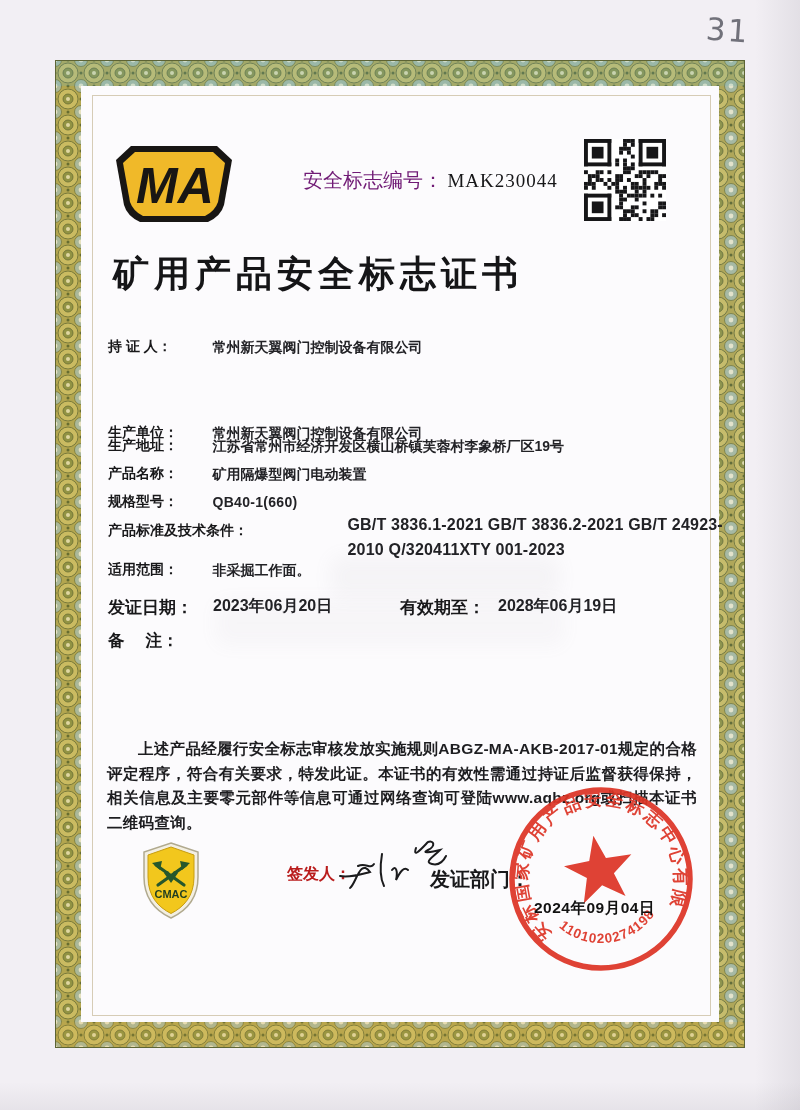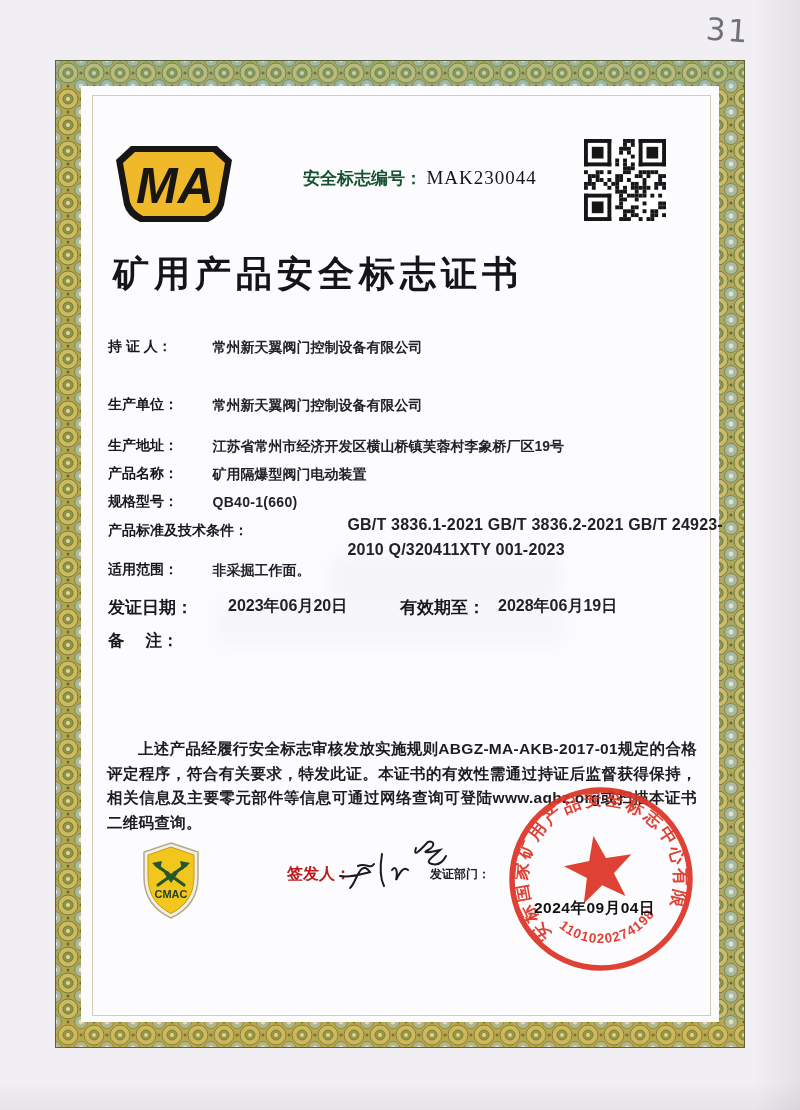--- a/index.html
+++ b/index.html
@@ -14,49 +14,49 @@
   .inner-bg { position:absolute; left:81px; top:86px; width:638px; height:936px; background:#fcfbfd; }
   .frame-svg { position:absolute; left:55px; top:60px; }
   .inner-line { position:absolute; left:92px; top:95px; width:619px; height:921px;
     border:1px solid #d6ccb6; pointer-events:none; }
   .ghost { position:absolute; background:#9a96a0; filter:blur(9px); border-radius:12px; }
   .g1 { left:330px; top:556px; width:230px; height:42px; opacity:0.07; }
   .g2 { left:215px; top:600px; width:350px; height:46px; opacity:0.05; }
 
   .ma-logo { position:absolute; left:113px; top:143px; }
   .certno { position:absolute; left:303px; top:167px; white-space:nowrap; }
-  .certno .lbl { font-size:17px; font-weight:700; color:#14532d; }
+  .certno .lbl { font-size:20px; font-weight:400; color:#701a75; }
   .certno .val { font-family:"Liberation Serif", serif; font-size:19px; color:#161618; letter-spacing:1px; }
   .qr { position:absolute; left:584px; top:139px; width:82px; height:82px; background:#fff; }
 
   .cert-title { position:absolute; left:0; top:250px; width:636px; text-align:center;
     font-size:36px; font-weight:900; color:#151517; letter-spacing:5px; }
 
   .field { position:absolute; left:108px; white-space:nowrap; }
   .field .lbl { display:inline-block; width:100px; font-size:14px; font-weight:700; color:#18181a; vertical-align:top; }
   .field .lbl.wide { width:235px; }
   .field .val { font-size:14px; font-weight:600; color:#222226; }
   .val-num { font-family:"Liberation Sans", sans-serif; font-weight:700; letter-spacing:0.3px; }
   .std-lines { display:inline-block; vertical-align:top; }
   .std-lines div { font-size:16px; font-weight:700; color:#222226; line-height:25px; letter-spacing:0.2px; }
   .dates-row { position:absolute; left:108px; top:596px; white-space:nowrap; }
   .dates-row .lbl { font-size:17px; font-weight:700; color:#18181a; }
   .dates-row .val { font-size:16px; font-weight:700; color:#222226; }
   .expiry-lbl { position:absolute; left:292px; }
   .expiry-val { position:absolute; left:390px; }
-  .issue-val { position:absolute; left:120px; }
+  .issue-val { position:absolute; left:105px; }
   .remark { position:absolute; left:108px; top:630px; font-size:16.5px; font-weight:700; color:#18181a; }
 
   .paragraph { position:absolute; left:107px; top:737px; width:590px; font-size:15.5px;
     font-weight:700; color:#1d1d20; line-height:24.5px; text-indent:2em; text-align:justify; letter-spacing:0.3px; }
 
   .cmac-badge { position:absolute; left:138px; top:841px; }
   .signer { position:absolute; left:287px; top:864px; font-size:16px; font-weight:700; color:#b91c1c; }
   .signature { position:absolute; left:336px; top:836px; }
-  .dept { position:absolute; left:430px; top:866px; font-size:12px; font-weight:700; color:#18181a; }
+  .dept { position:absolute; left:430px; top:866px; font-size:20px; font-weight:700; color:#18181a; }
 
   .stamp { position:absolute; left:505px; top:783px; width:192px; height:192px; transform:rotate(-10deg); opacity:0.93; }
   .stamp-date { position:absolute; left:534px; top:898px; font-size:15.5px; font-weight:700;
     color:#111; letter-spacing:0.5px; white-space:nowrap; }
 </style>
 </head>
 <body>
 
 <div class="page">
 
@@ -246,21 +246,21 @@
         </g>
       </svg>
   </div>
 
   <div class="cert-title">矿用产品安全标志证书</div>
 
   <div class="field" style="top:338px">
     <span class="lbl">持 证 人：</span>
     <span class="val">常州新天翼阀门控制设备有限公司</span>
   </div>
-  <div class="field" style="top:396px">
+  <div class="field" style="top:424px">
     <span class="lbl">生产单位：</span>
     <span class="val">常州新天翼阀门控制设备有限公司</span>
   </div>
   <div class="field" style="top:437px">
     <span class="lbl">生产地址：</span>
     <span class="val">江苏省常州市经济开发区横山桥镇芙蓉村李象桥厂区19号</span>
   </div>
   <div class="field" style="top:465px">
     <span class="lbl">产品名称：</span>
     <span class="val">矿用隔爆型阀门电动装置</span>

